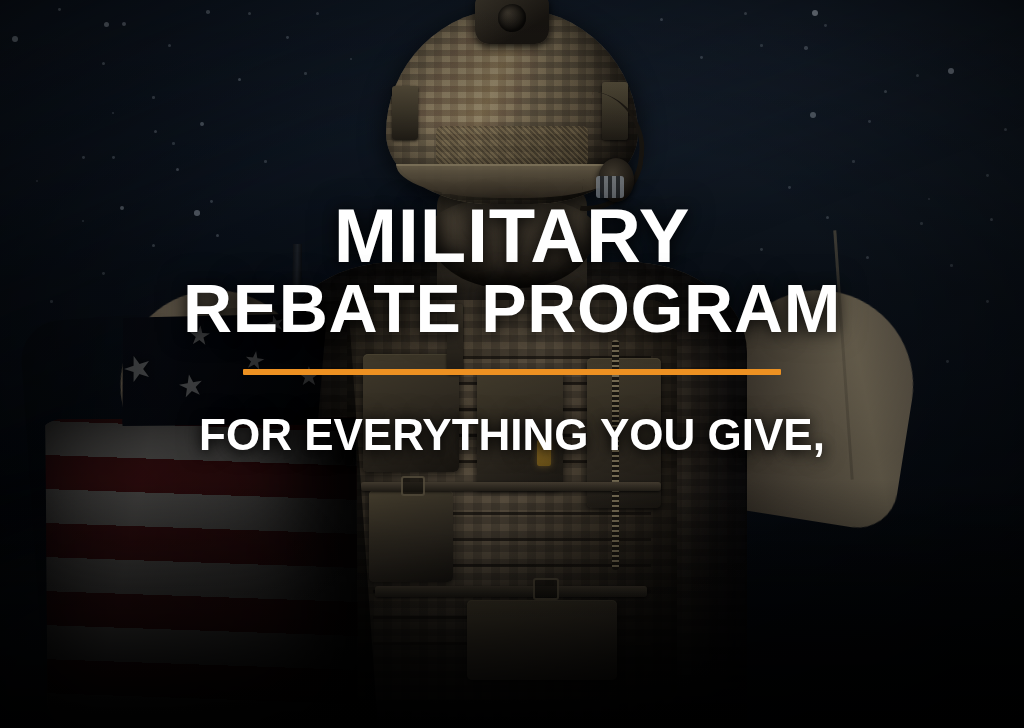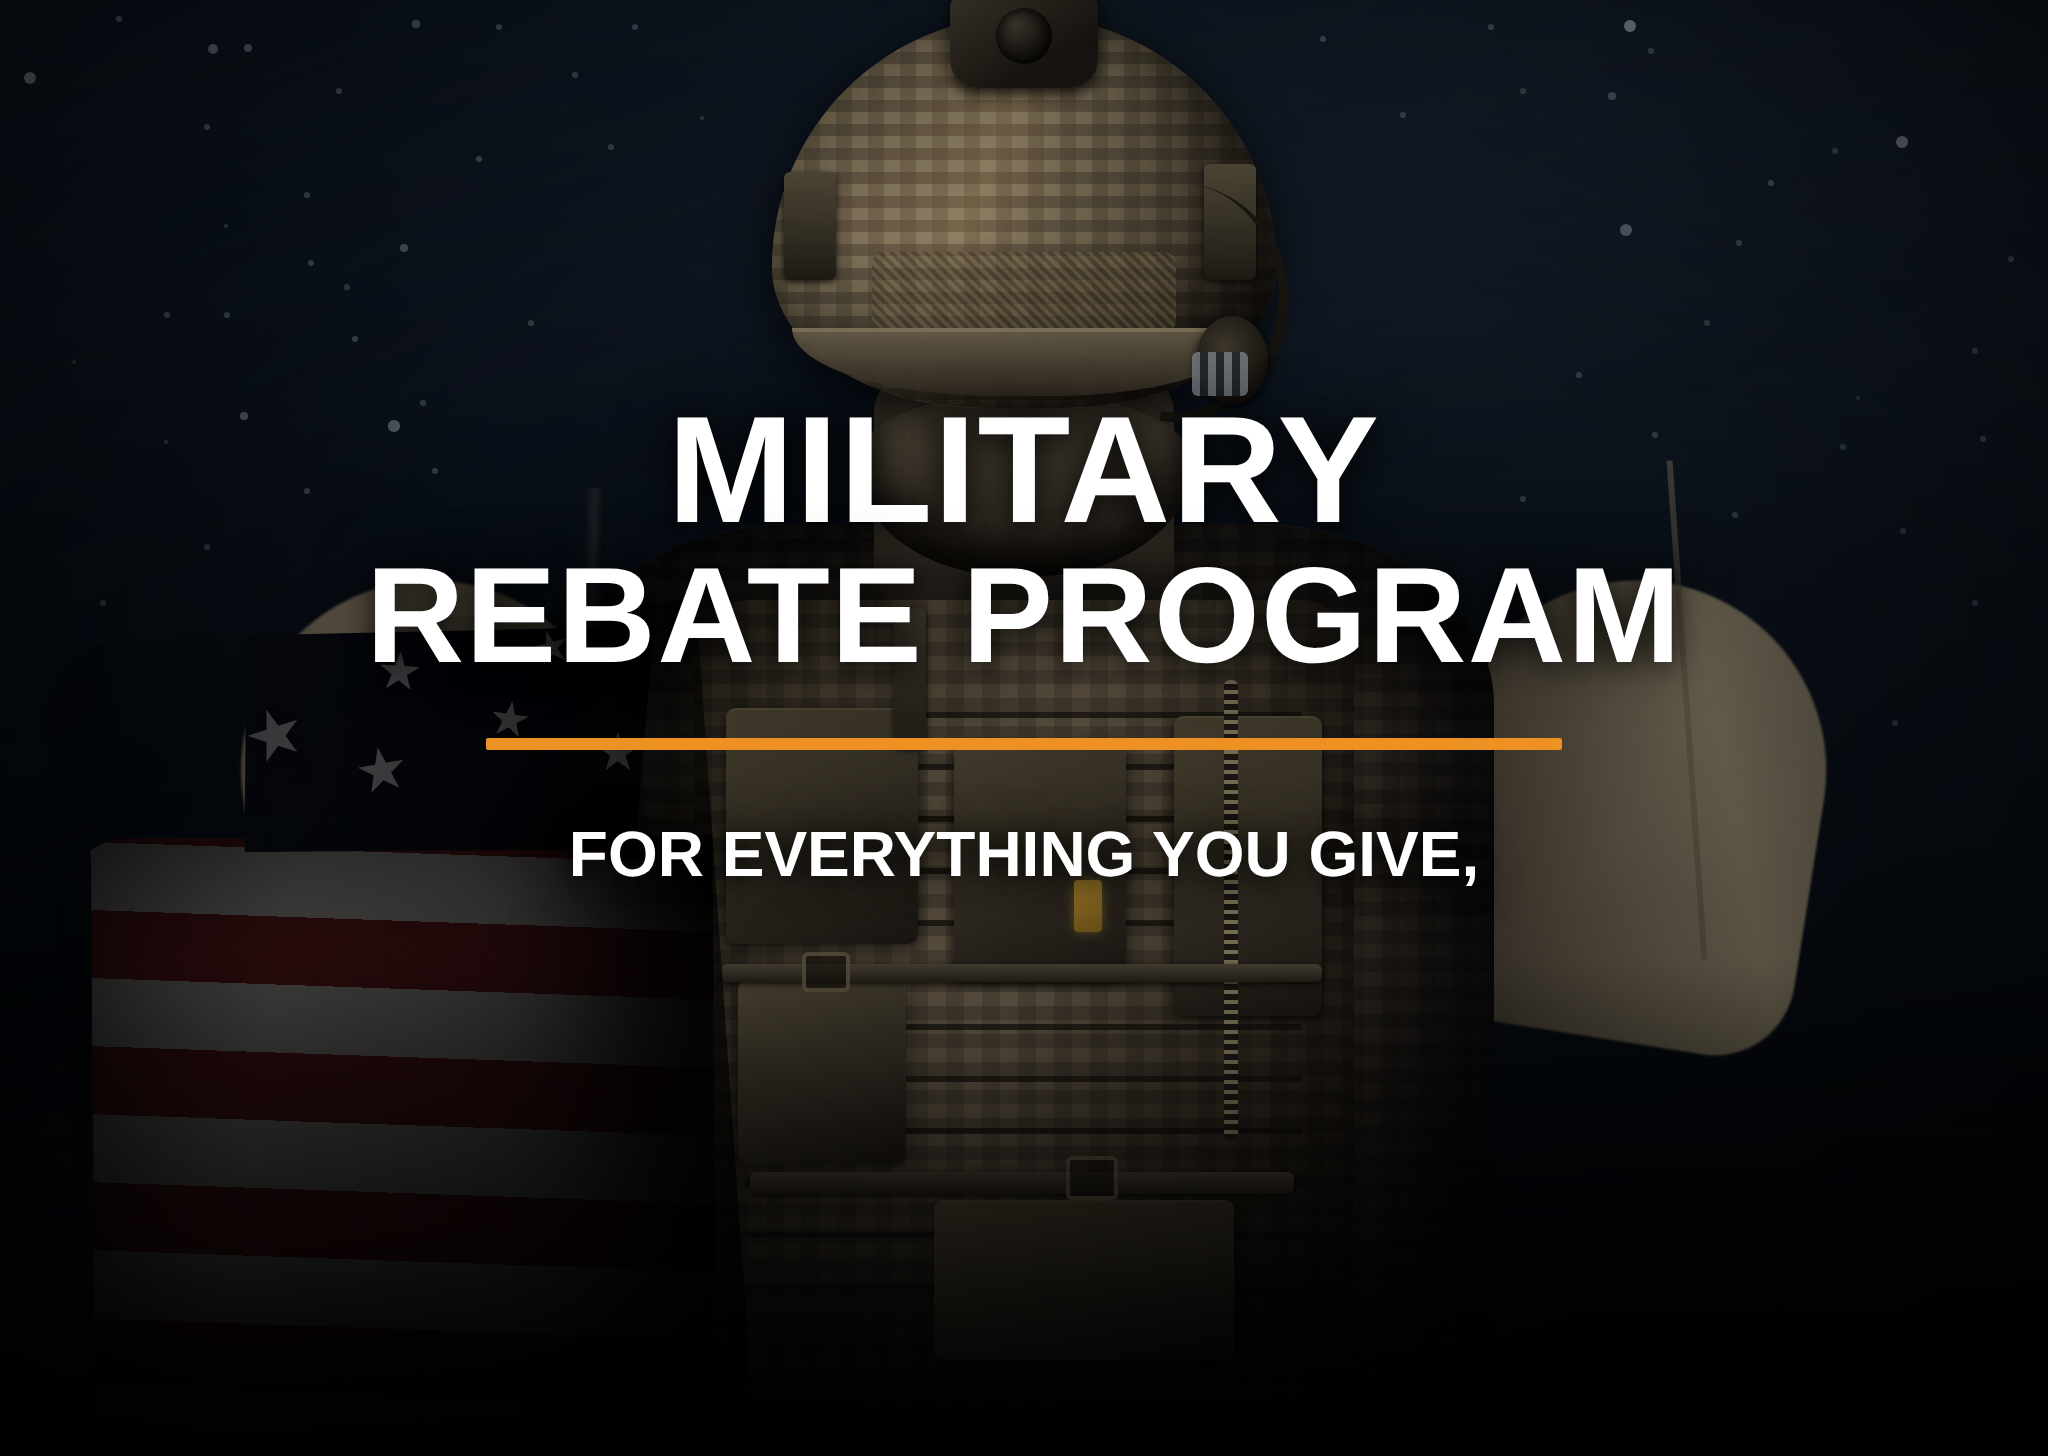--- a/index.html
+++ b/index.html
@@ -321,21 +321,21 @@
   }
   .rule {
     margin-top:28px;
     width:538px; height:6px;
     border-radius:1px;
   }
   .sub {
     font-weight:bold;
     text-transform:uppercase;
     line-height:1.18;
-    font-size:32px;
+    font-size:44px;
     text-shadow:0 2px 12px rgba(0,0,0,.8), 0 0 22px rgba(0,0,0,.6);
     white-space:nowrap;
   }
   .sub-1 { margin-top:34px; }
   .sub-2 { margin-top:2px; }
 </style>
 </head>
 <body>
 
 <div class="banner">

